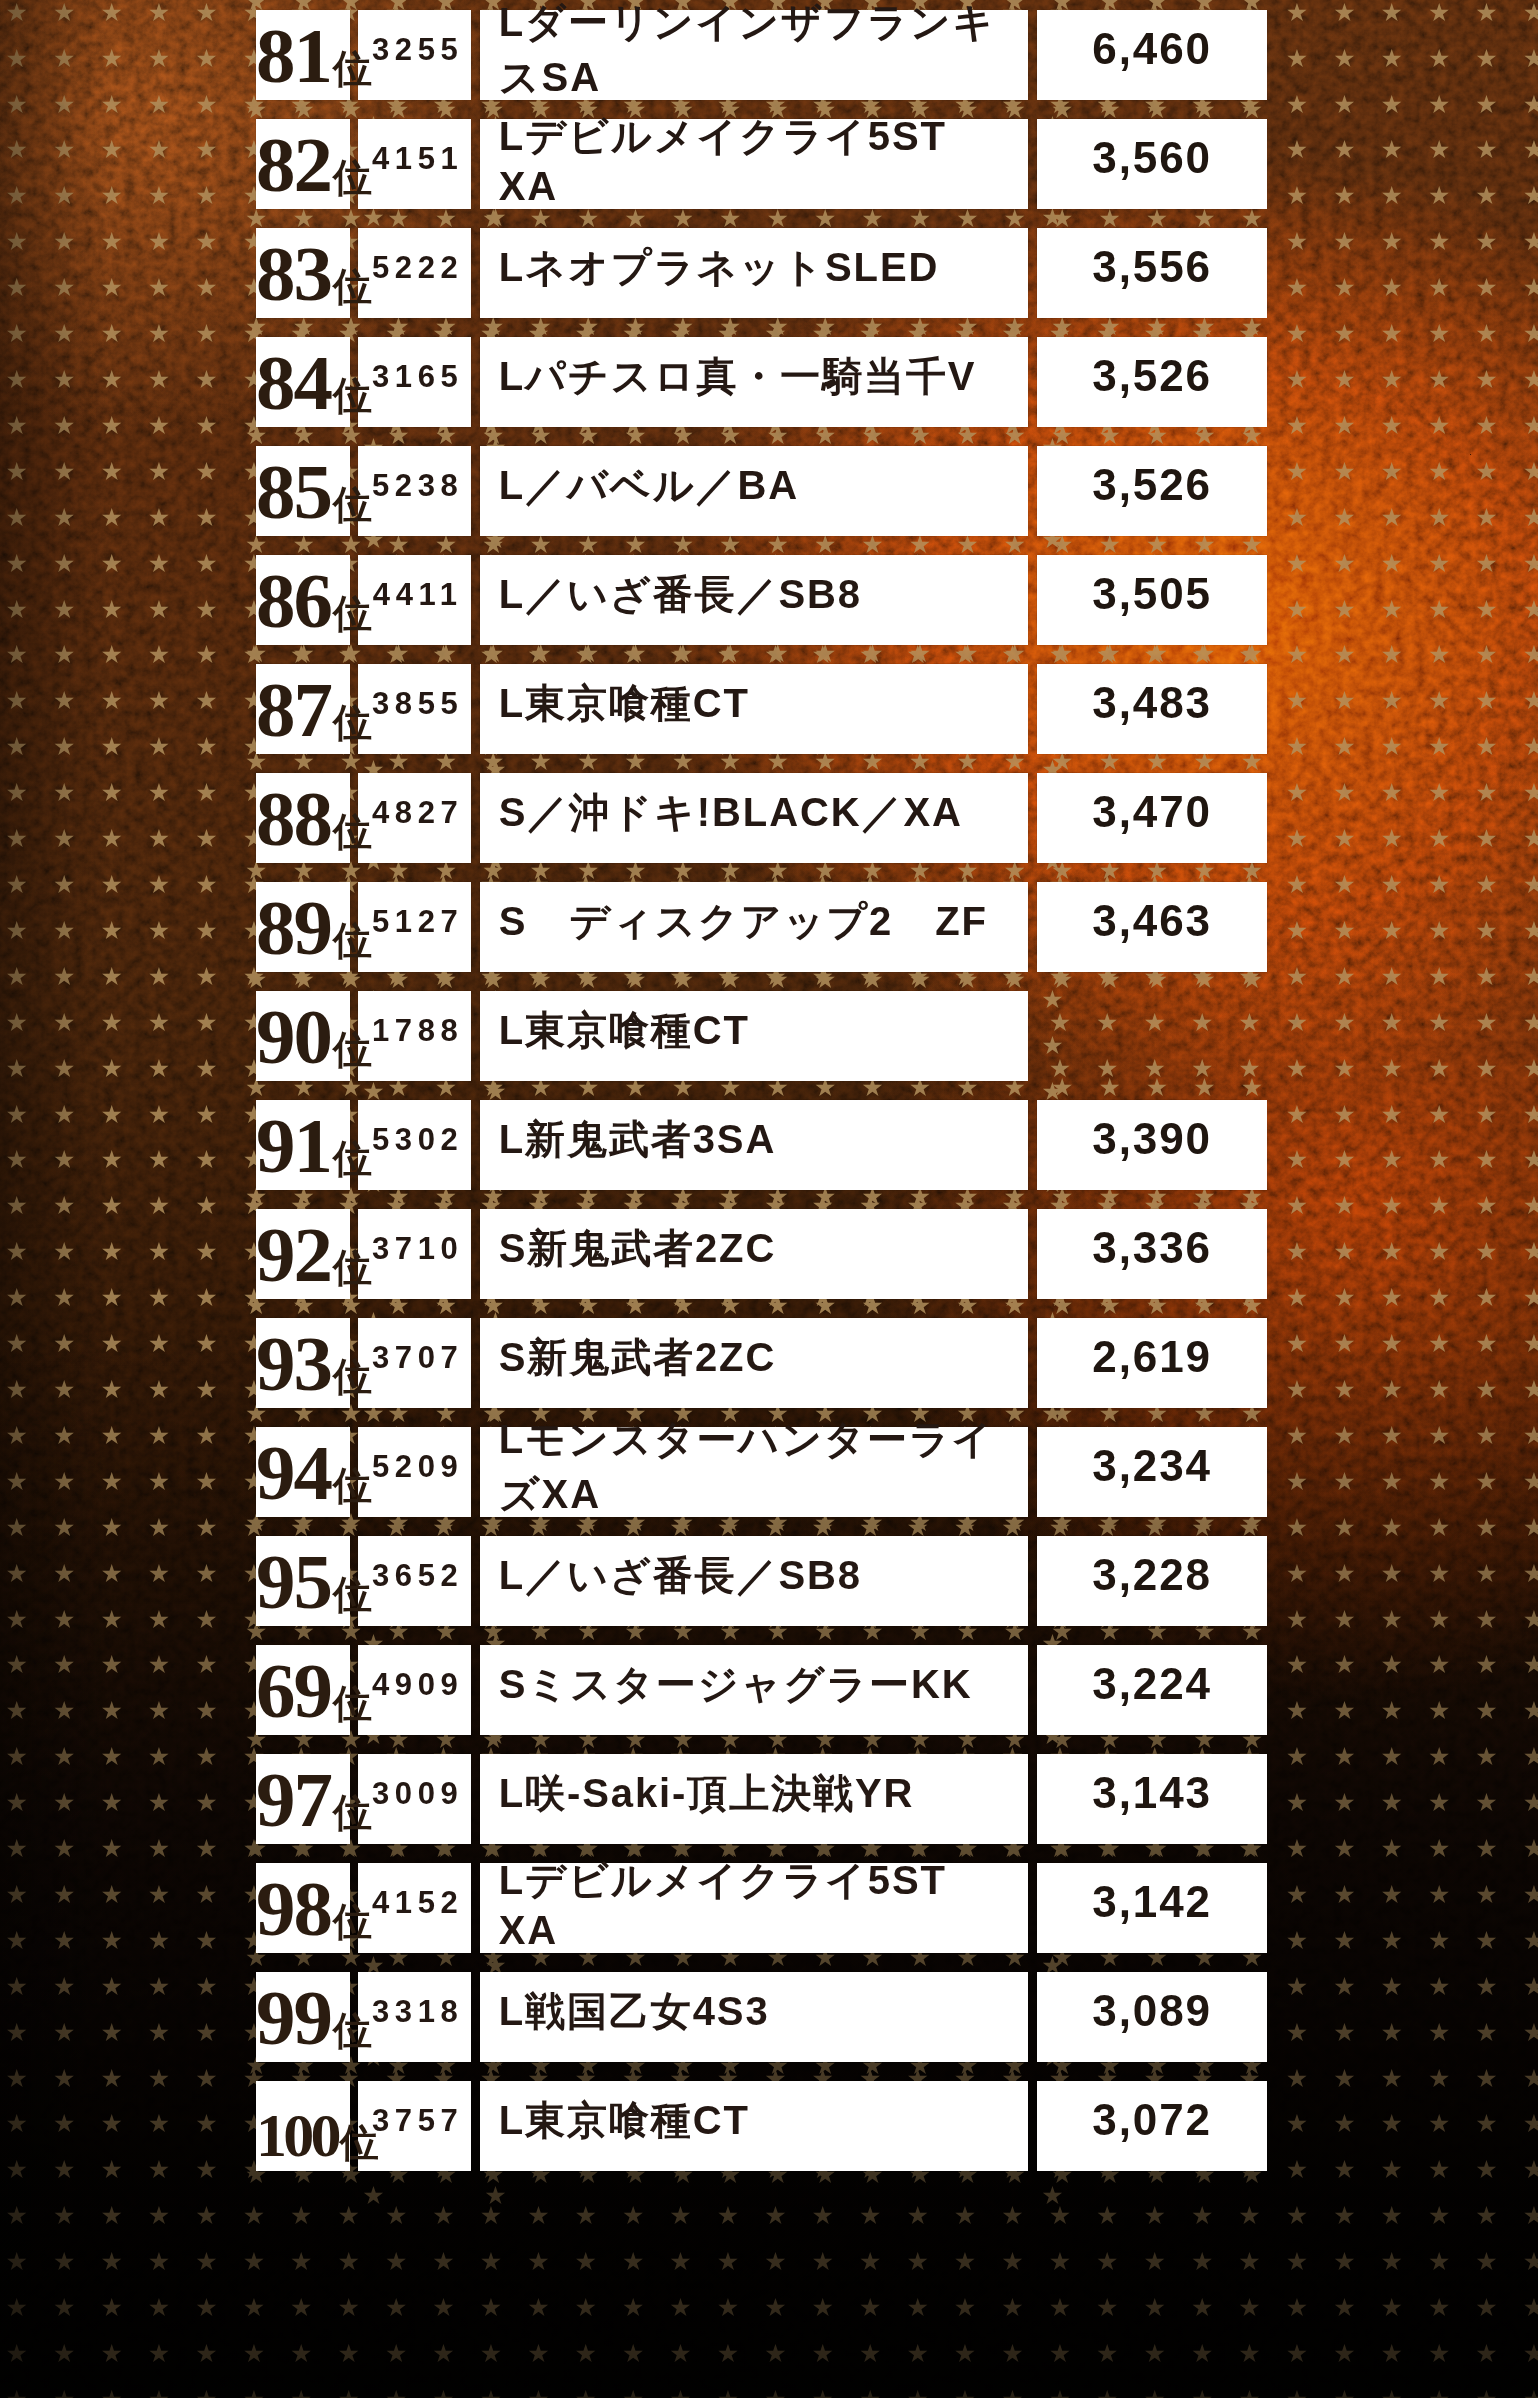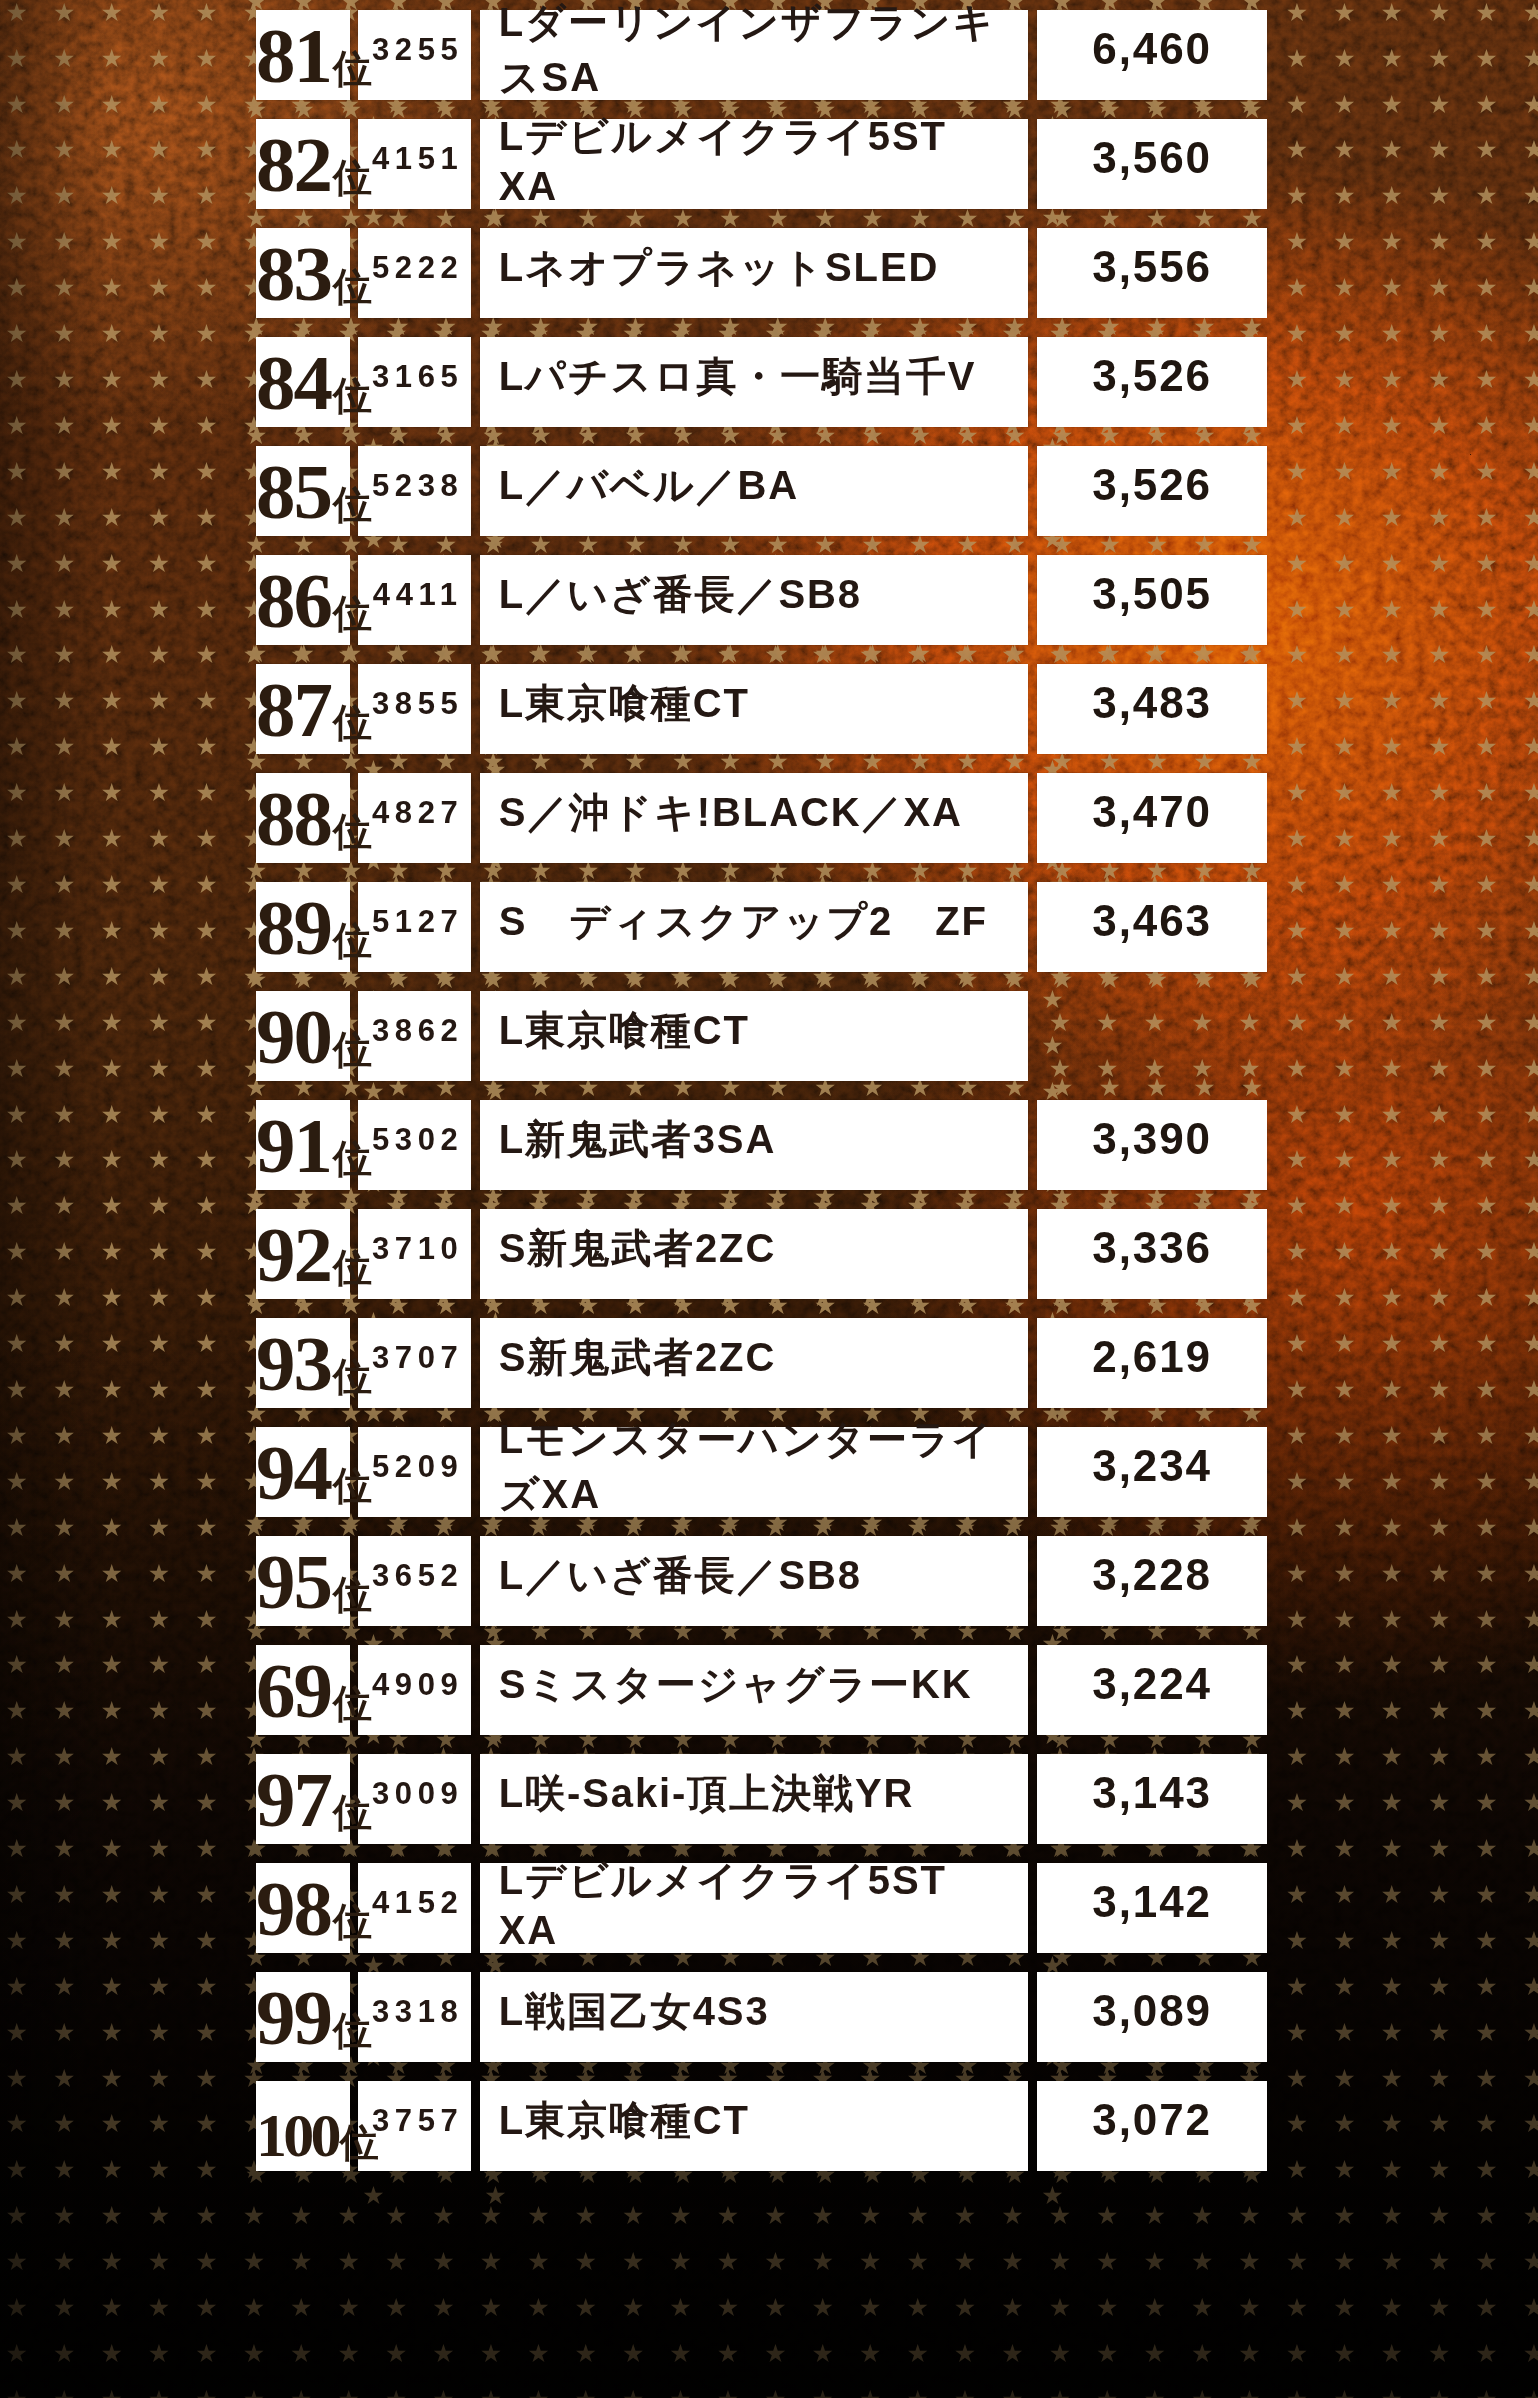--- a/index.html
+++ b/index.html
@@ -388,21 +388,21 @@
     <div class="cell name">S　ディスクアップ2　ZF</div>
     <div class="cell value">3,463</div>
   </div>
 
   <div class="row">
     <div class="cell rank">
       <span class="rank-line">
         <span class="rank-num">90</span><span class="rank-suffix">位</span>
       </span>
     </div>
-    <div class="cell num">3862</div>
+    <div class="cell num">1788</div>
     <div class="cell name">L東京喰種CT</div>
   </div>
 
   <div class="row">
     <div class="cell rank">
       <span class="rank-line">
         <span class="rank-num">91</span><span class="rank-suffix">位</span>
       </span>
     </div>
     <div class="cell num">5302</div>

